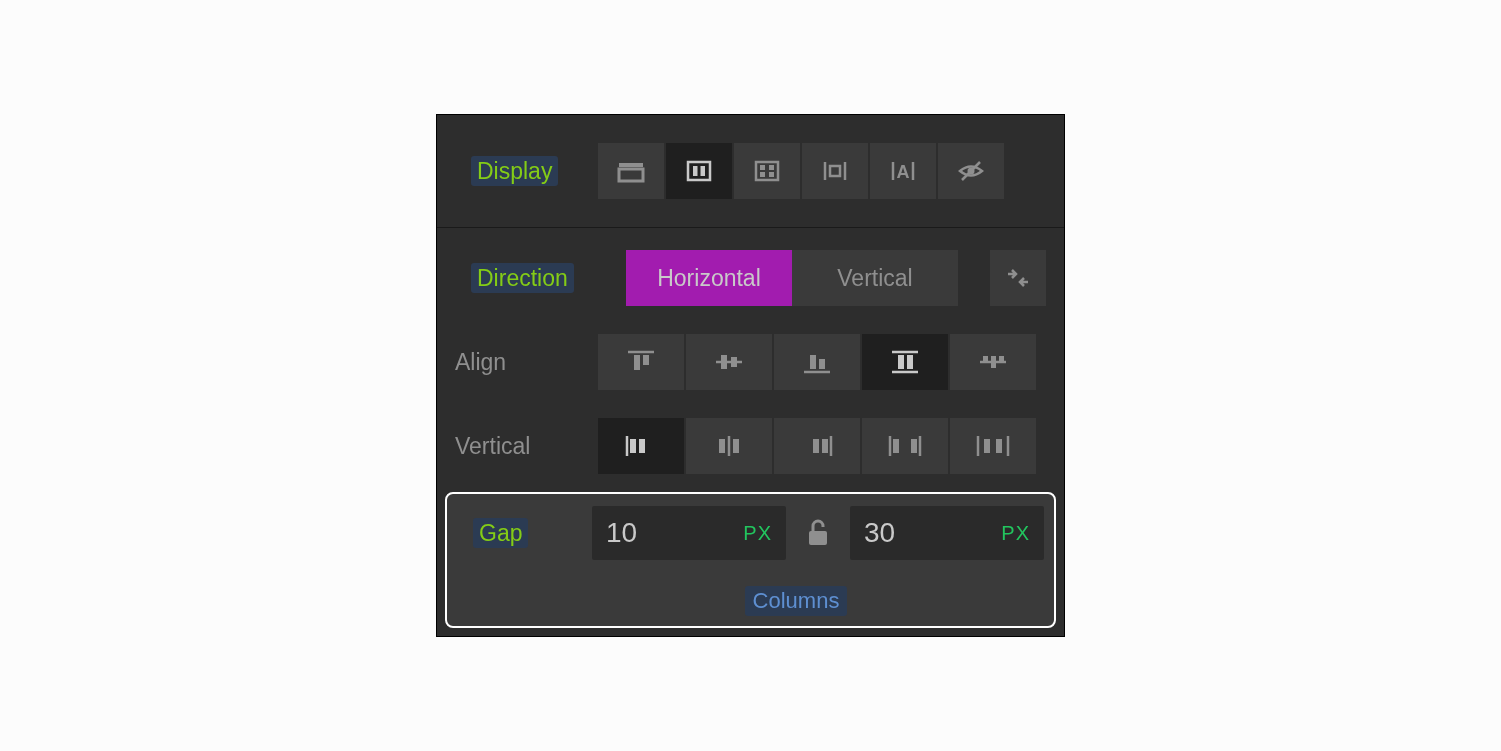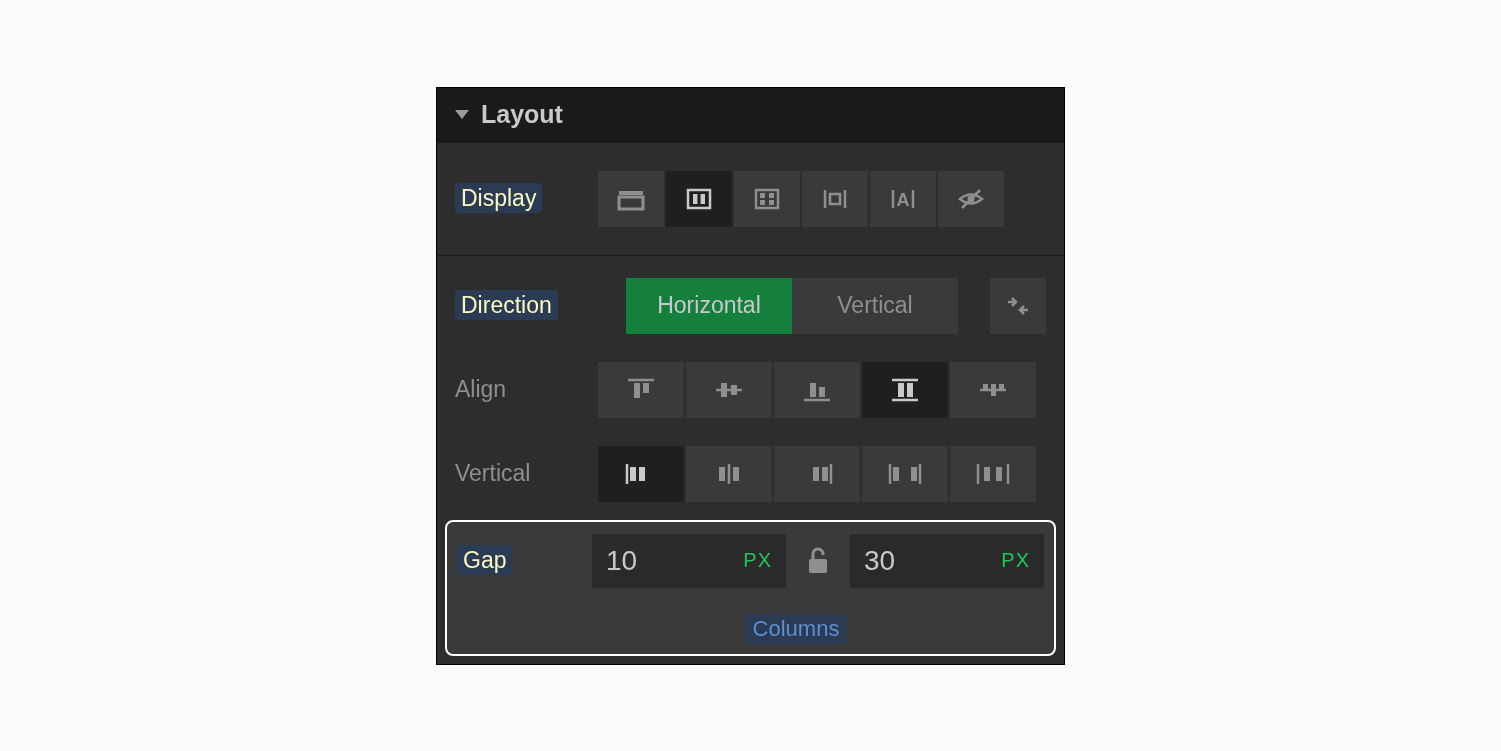--- a/index.html
+++ b/index.html
@@ -45,25 +45,26 @@
   }
   .row.display-row { padding-top: 28px; padding-bottom: 28px; border-bottom: 1px solid #1a1a1a; }
   .label {
     color: #8f8f8f;
     font-size: 23px;
     width: 125px;
     flex-shrink: 0;
   }
   .label.hl {
     background: #2b3b53;
-    color: #fef9c3;
+    color: #84cc16;
     padding: 2px 6px;
     border-radius: 3px;
     width: auto;
     min-width: 0;
+    margin-left: 16px;
   }
   .label-wrap { width: 125px; flex-shrink:0; }
   .btn-group {
     display: flex;
     gap: 2px;
   }
   .btn {
     width: 66px;
     height: 56px;
     background: #3a3a3a;
@@ -79,21 +80,21 @@
     flex:1;
     height:56px;
     background:#3a3a3a;
     display:flex;
     align-items:center;
     justify-content:center;
     font-size:23px;
     color:#8f8f8f;
     cursor:pointer;
   }
-  .dir-btn.sel { background:#15803d; color:#c9c9c9;margin-left:28px; }
+  .dir-btn.sel { background:#a21caf; color:#c9c9c9;margin-left:28px; }
   .sq-btn { width:56px; height:56px; background:#3a3a3a; display:flex; align-items:center; justify-content:center; margin-left:14px; cursor:pointer;}
   .align-group, .justify-group { display:flex; gap:2px; }
   .align-btn, .justify-btn {
     width: 86px; height:56px; background:#3a3a3a;
     display:flex; align-items:center; justify-content:center; cursor:pointer;
   }
   .align-btn.sel, .justify-btn.sel { background:#1f1f1f; }
   .gap-section {
     border: 2px solid #fff;
     border-radius: 8px;
@@ -121,24 +122,20 @@
   }
   .gap-row2 .col-wrap { flex:1; display:flex; justify-content:center; }
   .gap-row2 .lock-spacer { width:44px; }
   .gap-row2 .row-wrap { flex:1; display:flex; justify-content:center; }
 </style>
 </head>
 <body>
 
 <div class="panel">
 
-  <div class="section-header">
-    <div class="chev"></div>
-    <div class="section-title">Layout</div>
-  </div>
 
   <div class="row display-row">
     <div class="label-wrap"><span class="label hl">Display</span></div>
     <div class="btn-group">
       <div class="btn">
         <svg width="30" height="30" viewBox="0 0 30 30">
             <rect x="3" y="7" width="24" height="4" fill="#8f8f8f"></rect>
             <rect x="3" y="13" width="24" height="12" fill="none" stroke="#8f8f8f" stroke-width="3"></rect>
           </svg>
       </div>

